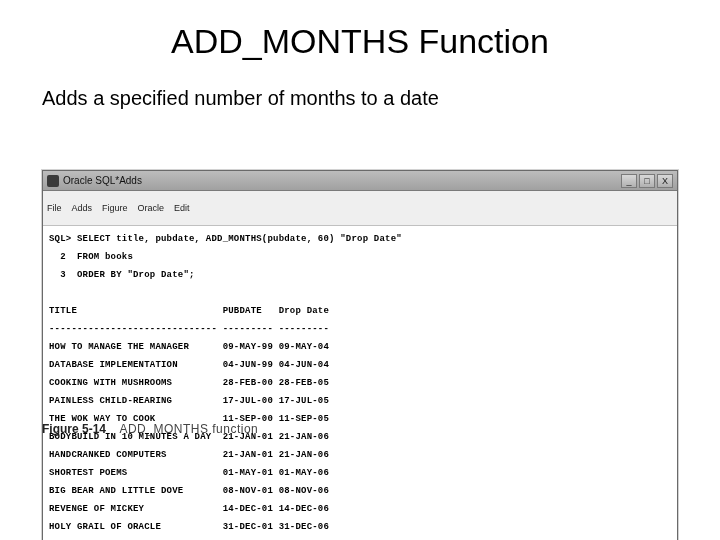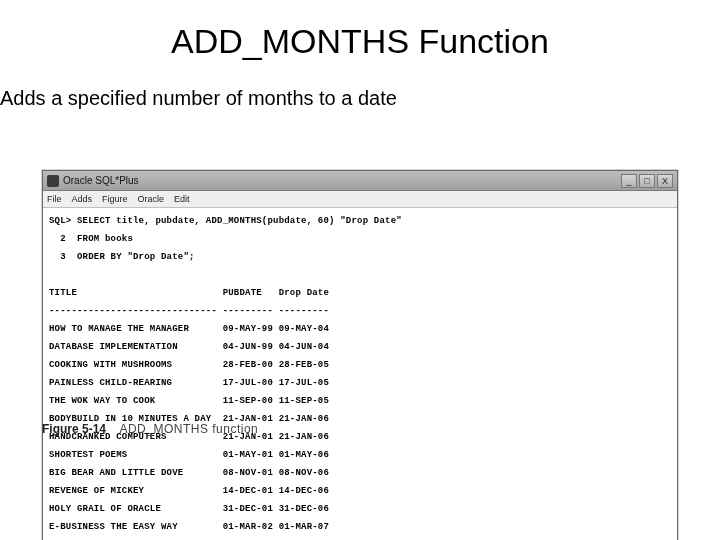--- a/index.html
+++ b/index.html
@@ -12,20 +12,21 @@
     position: relative;
   }
   .slide-title {
     font-size: 34px;
     text-align: center;
     margin-top: 22px;
     font-weight: 400;
   }
   .slide-desc {
     font-size: 20px;
+    margin-left: 42px;
     margin-top: 26px;
     font-weight: 400;
   }
   .app-window {
     position: absolute;
     left: 42px;
     top: 170px;
     width: 636px;
     border: 1px solid #6a6a6a;
     background: #fff;
@@ -66,21 +67,21 @@
     text-align: center;
     color: #222;
     cursor: pointer;
   }
   .menubar {
     height: 16px;
     background: #efefef;
     border-bottom: 1px solid #c0c0c0;
     display: flex;
     align-items: center;
-    padding: 8px 4px;
+    padding: 17px 4px;
     gap: 10px;
   }
   .menu-item {
     font-size: 9px;
     color: #222;
     cursor: pointer;
   }
   .terminal {
     background: #fff;
     padding: 4px 6px 0 6px;
@@ -105,21 +106,21 @@
 </head>
 <body>
 
 <h1 class="slide-title">ADD_MONTHS Function</h1>
 <p class="slide-desc">Adds a specified number of months to a date</p>
 
 <div class="app-window">
   <div class="titlebar">
     <div class="title-left">
       <span class="app-icon"></span>
-      <span class="title-text">Oracle SQL*Plus</span>
+      <span class="title-text">Oracle SQL*Adds</span>
     </div>
     <div class="title-buttons">
       <div class="win-btn">_</div>
       <div class="win-btn">□</div>
       <div class="win-btn">X</div>
     </div>
   </div>
   <div class="menubar">
     <span class="menu-item">File</span>
     <span class="menu-item">Adds</span>

